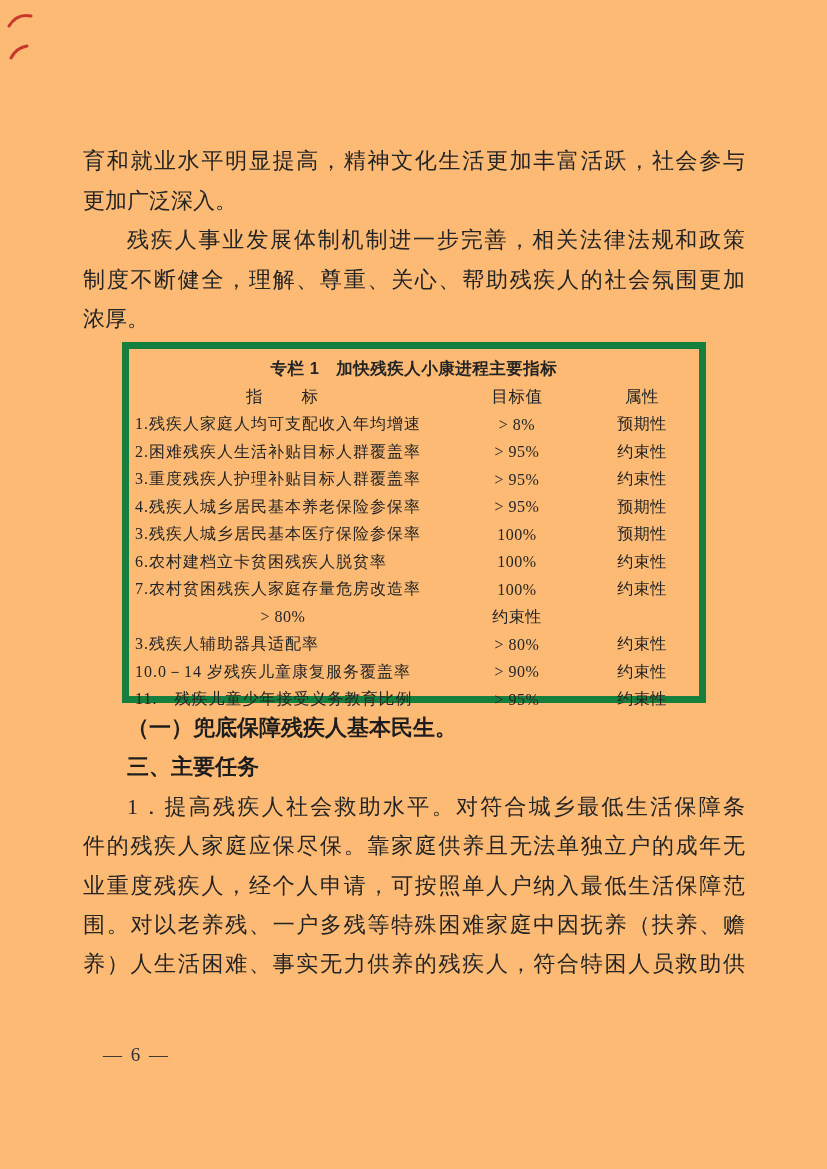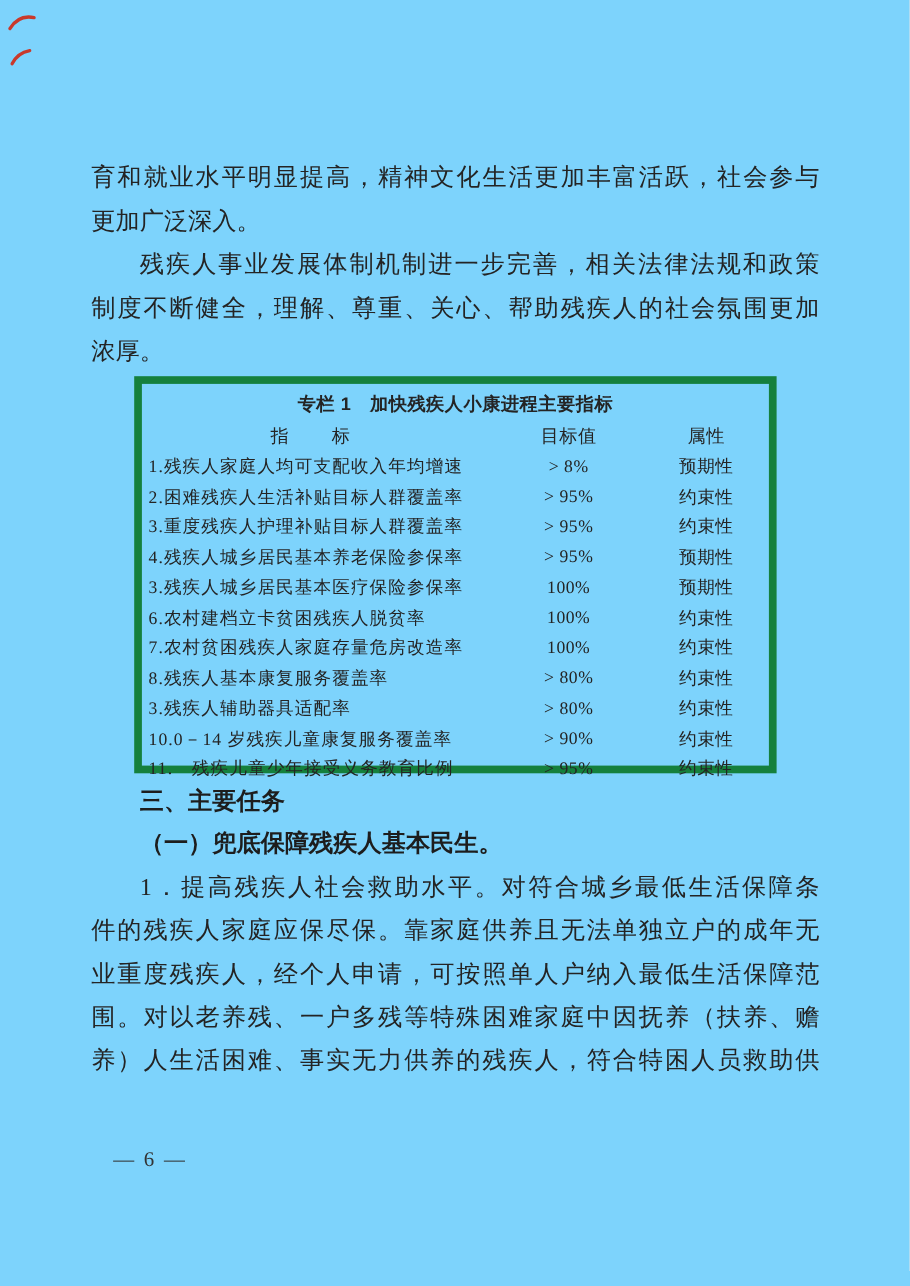--- a/index.html
+++ b/index.html
@@ -1,21 +1,21 @@
 <!DOCTYPE html>
 <html><head>
 <meta charset="utf-8">
 <style>
   * { margin:0; padding:0; box-sizing:border-box; }
   html,body { background:#e8e8e8; }
   .page{
     position:relative;
     width:827px; height:1169px;
     margin:0 auto;
-    background:#7dd3fc;
+    background:#fdba74;
     overflow:hidden;
     color:#222;
     font-family:"Liberation Serif","DejaVu Serif",serif;
   }
   
   .textblock{
     position:absolute;
     left:83px; width:662px;
     font-size:22px;
     line-height:39.5px;
@@ -139,21 +139,20 @@
       <div class="cell c1">6.农村建档立卡贫困残疾人脱贫率</div>
       <div class="cell c2">100%</div>
       <div class="cell c3">约束性</div>
     </div>
     <div class="trow">
       <div class="cell c1">7.农村贫困残疾人家庭存量危房改造率</div>
       <div class="cell c2">100%</div>
       <div class="cell c3">约束性</div>
     </div>
     <div class="trow">
-      <div class="cell c1">8.残疾人基本康复服务覆盖率</div>
       <div class="cell c2">&gt; 80%</div>
       <div class="cell c3">约束性</div>
     </div>
     <div class="trow">
       <div class="cell c1">3.残疾人辅助器具适配率</div>
       <div class="cell c2">&gt; 80%</div>
       <div class="cell c3">约束性</div>
     </div>
     <div class="trow">
       <div class="cell c1">10.0－14 岁残疾儿童康复服务覆盖率</div>
@@ -161,22 +160,22 @@
       <div class="cell c3">约束性</div>
     </div>
     <div class="trow">
       <div class="cell c1">11.　残疾儿童少年接受义务教育比例</div>
       <div class="cell c2">&gt; 95%</div>
       <div class="cell c3">约束性</div>
     </div>
   </div>
 
   <div class="textblock bottom-block">
+    <div class="line heading indent">（一）兜底保障残疾人基本民生。</div>
     <div class="line heading indent">三、主要任务</div>
-    <div class="line heading indent">（一）兜底保障残疾人基本民生。</div>
     <div class="line jline indent">1．提高残疾人社会救助水平。对符合城乡最低生活保障条</div>
     <div class="line jline">件的残疾人家庭应保尽保。靠家庭供养且无法单独立户的成年无</div>
     <div class="line jline">业重度残疾人，经个人申请，可按照单人户纳入最低生活保障范</div>
     <div class="line jline">围。对以老养残、一户多残等特殊困难家庭中因抚养（扶养、赡</div>
     <div class="line jline">养）人生活困难、事实无力供养的残疾人，符合特困人员救助供</div>
   </div>
 
   <div class="pagenum">— 6 —</div>
 
 </div>

